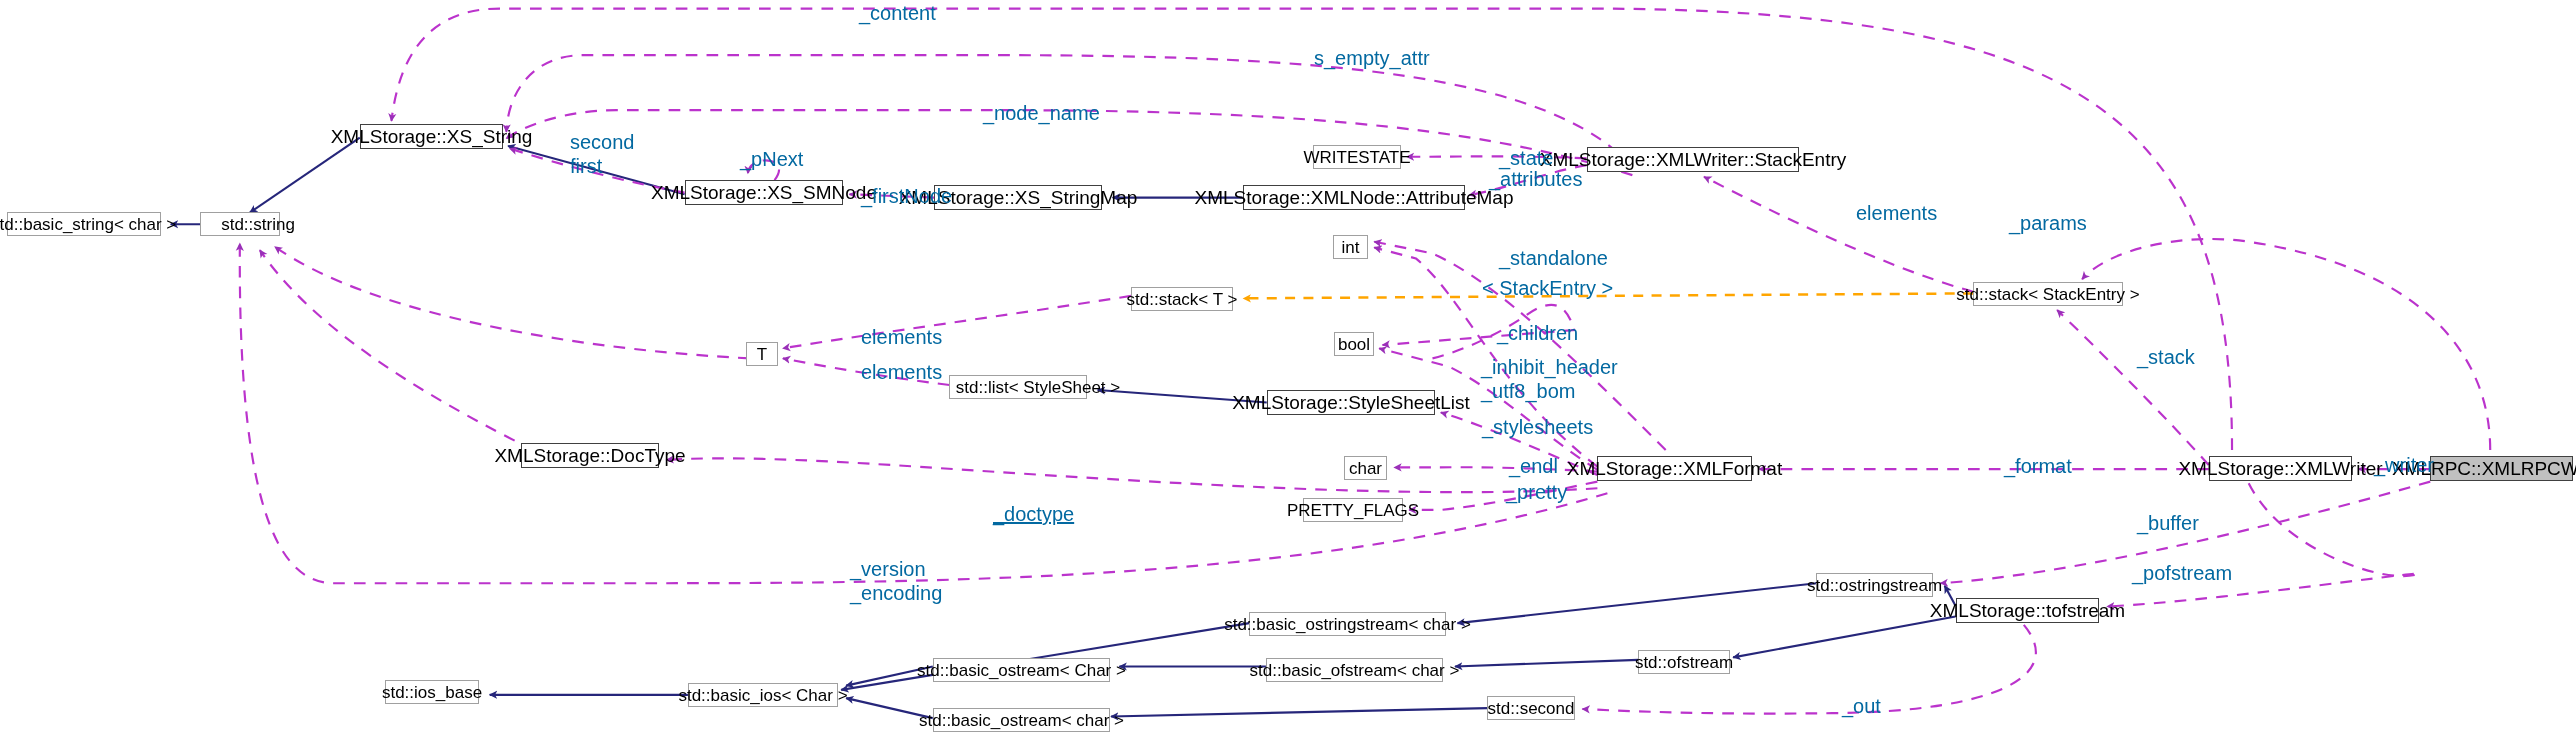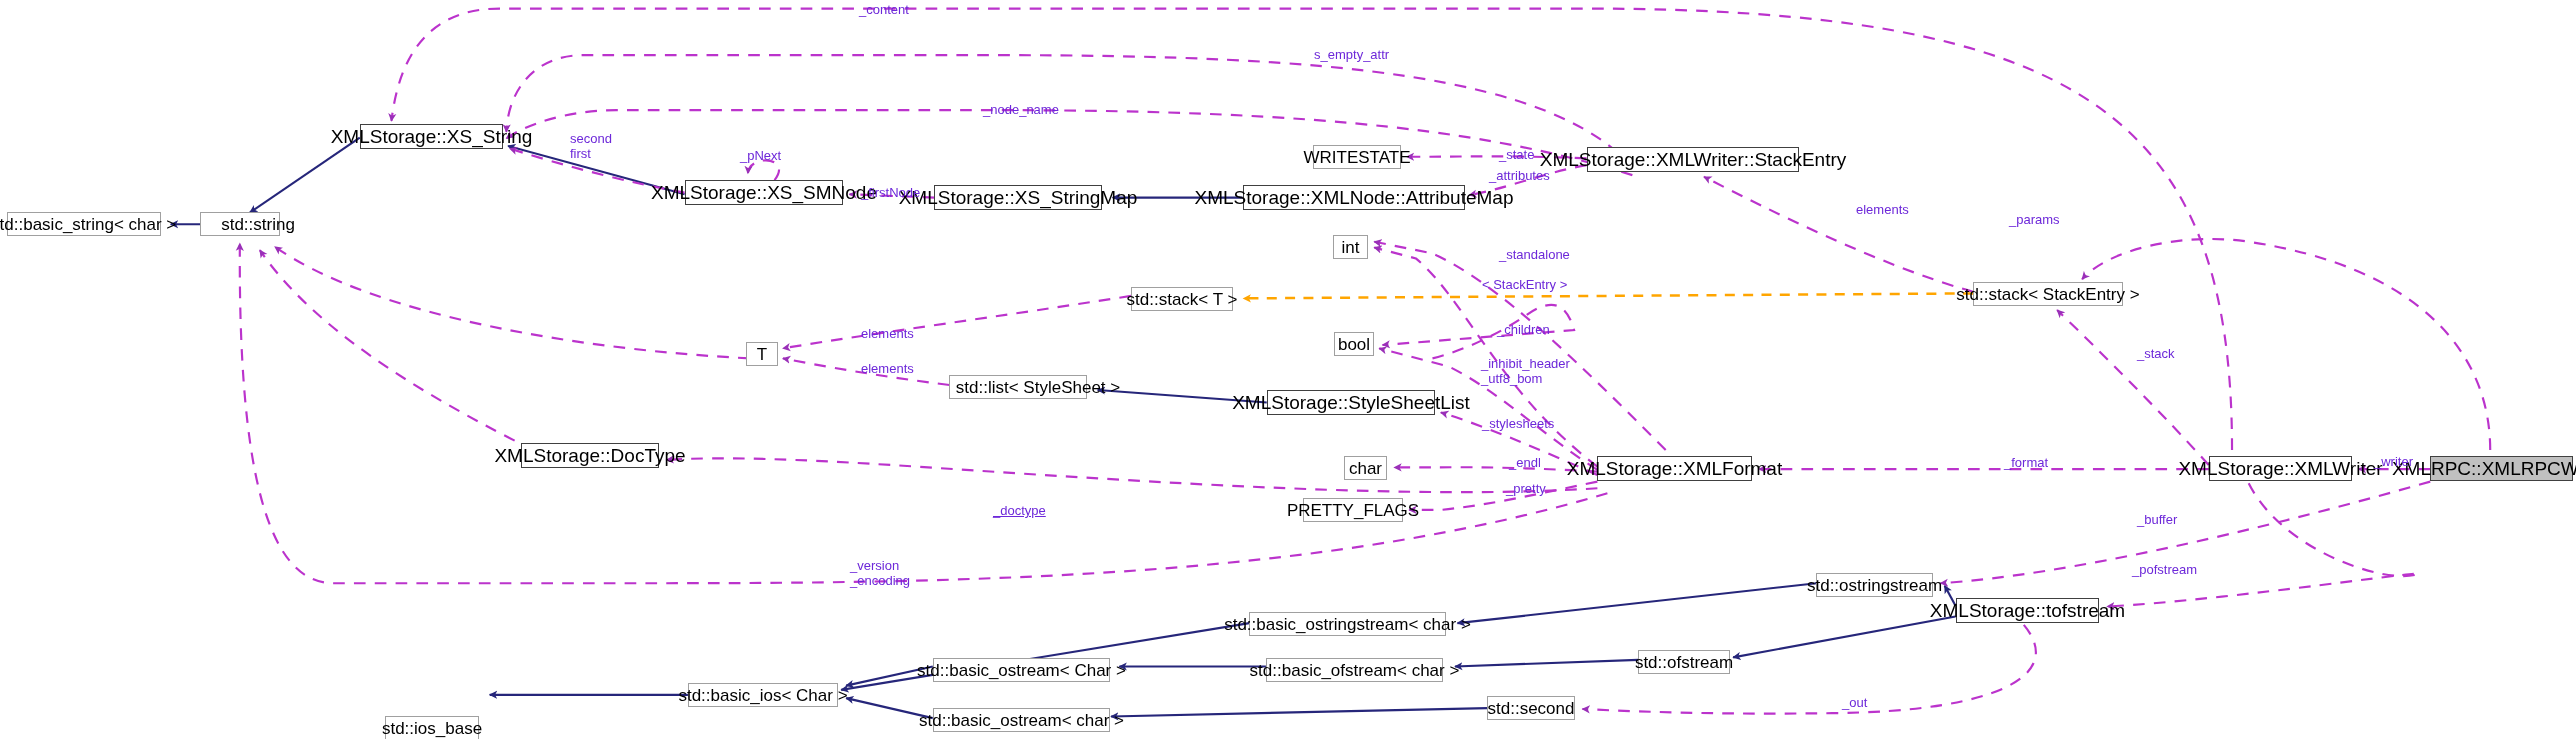--- a/index.html
+++ b/index.html
@@ -32,22 +32,22 @@
     border:1.7px solid #404040;
     font-size:19px;
   }
   .node.root{
     border:1.7px solid #404040;
     background:#c0c0c0;
     font-size:19px;
   }
   .elabel{
     position:absolute;
-    font-size:13px;
-    color:#6d28d9;
+    font-size:20px;
+    color:#0369a1;
     white-space:nowrap;
     z-index:6;
     background:transparent;
     line-height:1.18;
   }
 </style>
 </head>
 <body>
 
 <div id="diagram">
@@ -250,21 +250,21 @@
     </div>
 
   <div class="node plain" style="left:933px;top:658px;width:177px;height:24px;">
       <span>std::basic_ostream&lt; Char &gt;</span>
     </div>
 
   <div class="node plain" style="left:1266px;top:658px;width:177px;height:24px;">
       <span>std::basic_ofstream&lt; char &gt;</span>
     </div>
 
-  <div class="node plain" style="left:385px;top:716px;width:94px;height:24px;">
+  <div class="node plain" style="left:385px;top:680px;width:94px;height:24px;">
       <span>std::ios_base</span>
     </div>
 
   <div class="node plain" style="left:688px;top:683px;width:150px;height:24px;">
       <span>std::basic_ios&lt; Char &gt;</span>
     </div>
 
   <div class="node plain" style="left:933px;top:708px;width:177px;height:24px;">
       <span>std::basic_ostream&lt; char &gt;</span>
     </div>

